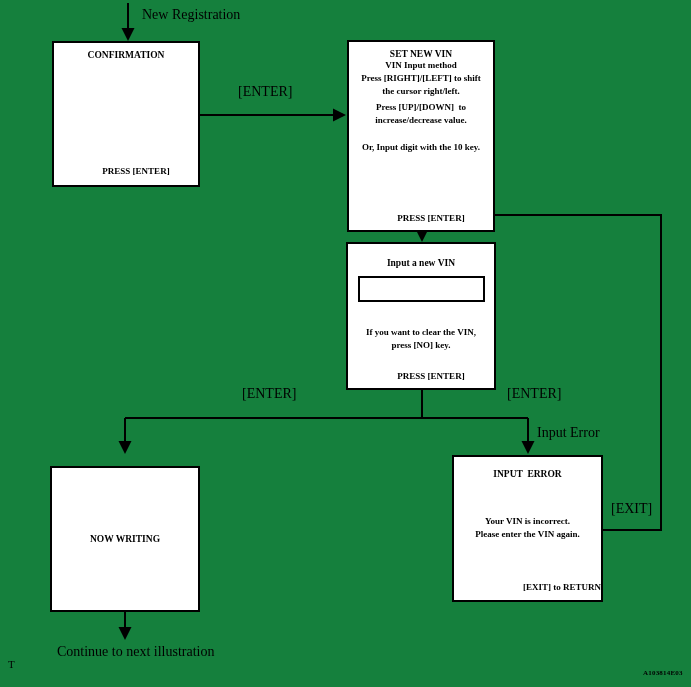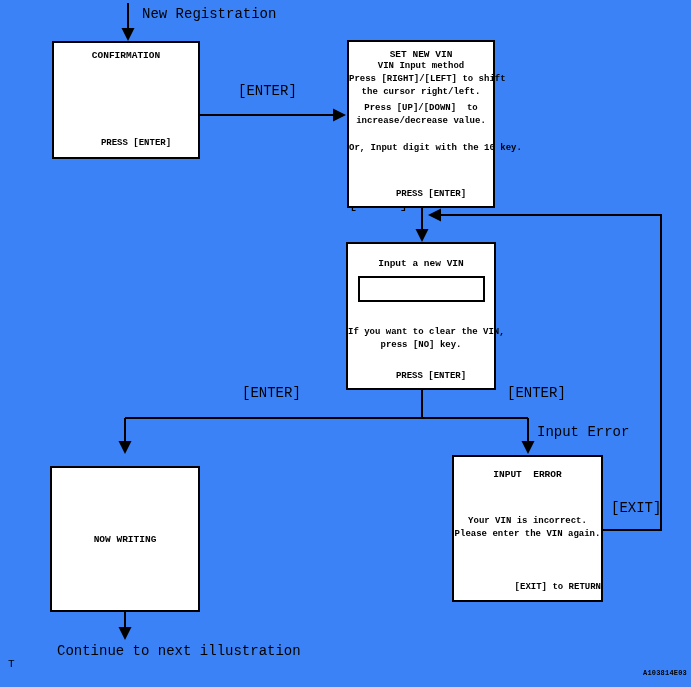--- a/index.html
+++ b/index.html
@@ -1,18 +1,18 @@
 <!DOCTYPE html>
 <html><head>
 <meta charset="utf-8">
 <style>
   html,body{margin:0;padding:0;background:#fff;}
   .canvas{
-    position:relative;width:691px;height:687px;background:#3b82f6;
-    font-family:Liberation Mono, monospace;color:#000;overflow:hidden;
+    position:relative;width:691px;height:687px;background:#15803d;
+    font-family:Liberation Serif, serif;color:#000;overflow:hidden;
   }
   .wires{position:absolute;left:0;top:0;width:691px;height:687px;}
   .box{
     position:absolute;background:#fff;border:2px solid #000;box-sizing:border-box;
     text-align:center;
   }
   .box-title{font-weight:bold;font-size:9.5px;white-space:pre;}
   .box-line{font-weight:bold;font-size:9px;line-height:13px;white-space:pre;}
   .box-footer{
     position:absolute;left:0;right:0;font-weight:bold;font-size:9px;white-space:pre;margin-left:20px;
@@ -57,26 +57,26 @@
   <div class="edge-label" style="left:142px;top:7px;">New Registration</div>
   <div class="edge-label" style="left:57px;top:644px;">Continue to next illustration</div>
 
   <div class="edge-label" style="left:238px;top:84px;">[ENTER]</div>
   <div class="edge-label" style="left:349px;top:197px;">[ENTER]</div>
   <div class="edge-label" style="left:242px;top:386px;">[ENTER]</div>
   <div class="edge-label" style="left:507px;top:386px;">[ENTER]</div>
   <div class="edge-label" style="left:537px;top:425px;">Input Error</div>
   <div class="edge-label" style="left:611px;top:501px;">[EXIT]</div>
 
-  <div class="box" style="left:52px;top:41px;width:148px;height:118px;">
+  <div class="box" style="left:52px;top:41px;width:148px;height:146px;">
     <div class="box-title" style="margin-top:7px;">CONFIRMATION</div>
     <div class="box-footer" style="bottom:9px;">PRESS [ENTER]</div>
   </div>
 
-  <div class="box" style="left:347px;top:40px;width:148px;height:168px;">
+  <div class="box" style="left:347px;top:40px;width:148px;height:192px;">
     <div class="box-title" style="margin-top:7px;">SET NEW VIN</div>
     <div class="box-line">VIN Input method</div>
     <div class="box-line">Press [RIGHT]/[LEFT] to shift</div>
     <div class="box-line">the cursor right/left.</div>
     <div class="box-line" style="margin-top:3px;">Press [UP]/[DOWN]  to</div>
     <div class="box-line">increase/decrease value.</div>
     <div class="box-line" style="margin-top:14px;">Or, Input digit with the 10 key.</div>
     <div class="box-footer" style="bottom:7px;">PRESS [ENTER]</div>
   </div>
 

